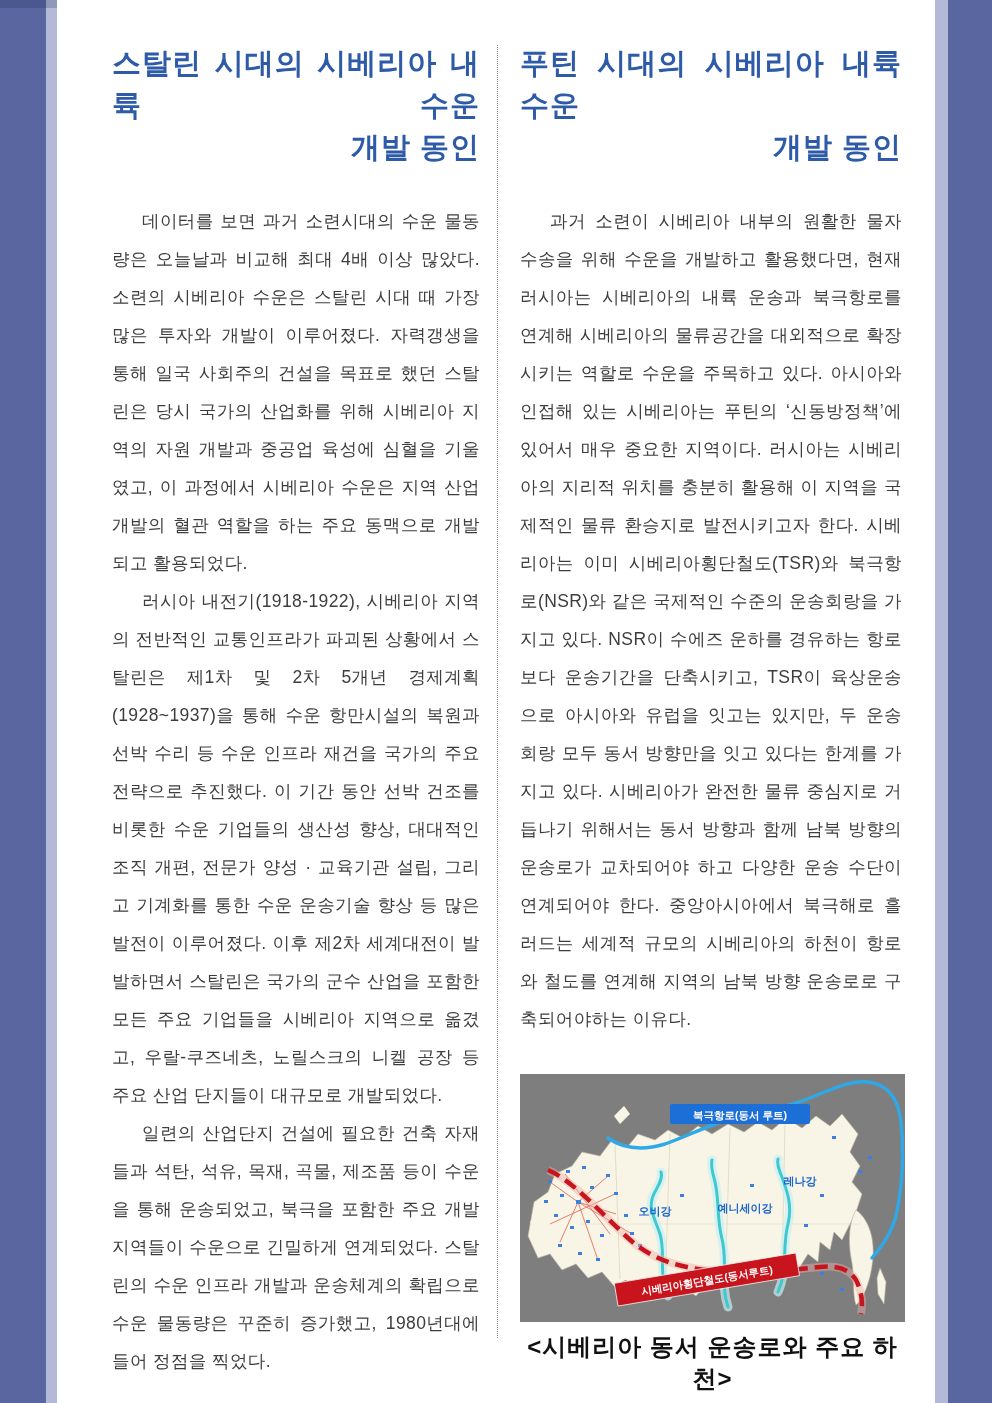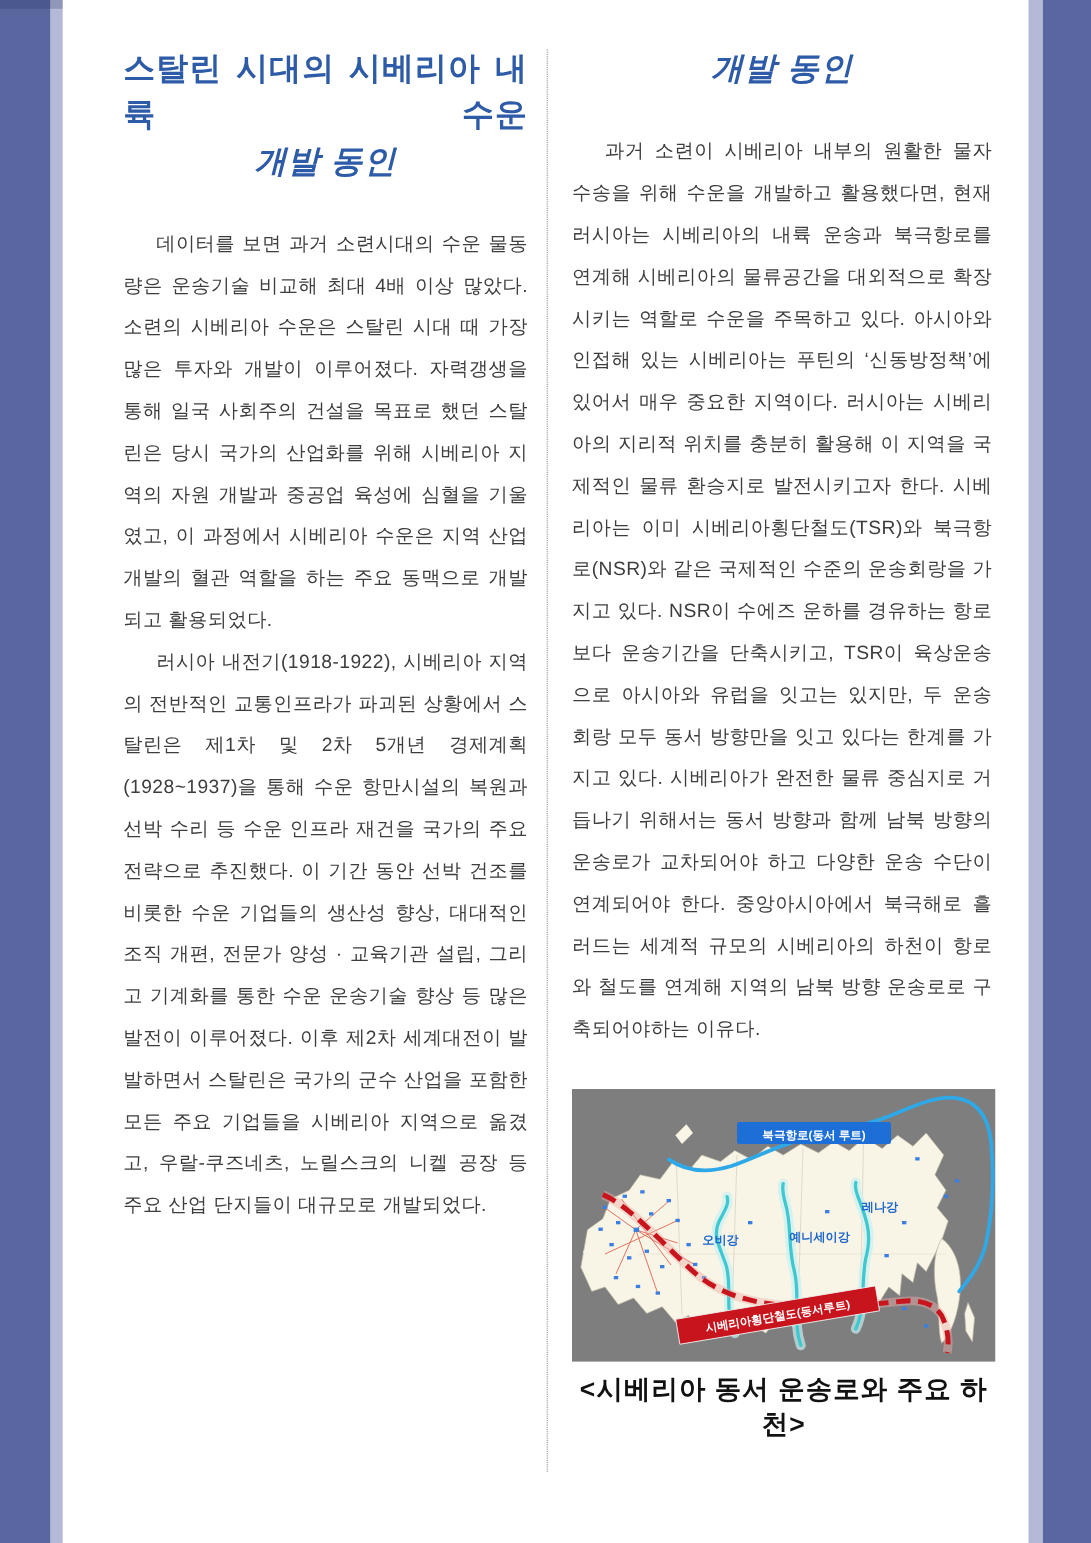--- a/index.html
+++ b/index.html
@@ -15,21 +15,21 @@
   .bar-right-dark{left:948px;width:44px;background:#5a66a0;}
   .bar-cap{position:absolute;left:0;top:0;width:57px;height:8px;background:rgba(25,35,80,0.22);}
   
   .divider{position:absolute;left:497px;top:45px;height:1293px;width:0;border-left:1px dotted #8f8f8f;}
   
   .col{position:absolute;top:42px;}
   .col-left{left:112px;width:368px;}
   .col-right{left:520px;width:382px;}
   .heading{color:#2d5ba7;font-weight:bold;font-size:29px;line-height:42px;letter-spacing:1px;}
   .heading .h-line1{text-align:justify;text-align-last:justify;}
-  .heading .h-line2{text-align:center;font-style:italic;}
+  .heading .h-line2{text-align:right;}
   .body-text{margin-top:34px;color:#3d3d3d;font-size:17.5px;line-height:38px;text-align:justify;letter-spacing:0.4px;}
   .body-text p{margin:0;text-indent:30px;}
   
   .figure{margin-top:36px;width:385px;}
   .figure svg{display:block;}
   .fig-caption{margin-top:9px;width:385px;text-align:center;font-weight:bold;font-size:24px;color:#111111;letter-spacing:1px;}
   .map-label{font-size:10.5px;font-weight:bold;fill:#ffffff;}
   .river-label{font-size:11px;font-weight:bold;fill:#1c66cc;}
 </style>
 </head>
@@ -41,27 +41,29 @@
 <div class="bar bar-right-light"></div>
 <div class="bar bar-right-dark"></div>
 <div class="divider"></div>
 
 <div class="col col-left">
   <div class="heading">
     <div class="h-line1">스탈린 시대의 시베리아 내륙 수운</div>
     <div class="h-line2">개발 동인</div>
   </div>
   <div class="body-text">
-    <p>데이터를 보면 과거 소련시대의 수운 물동량은 운송기술 비교해 최대 4배 이상 많았다. 소련의 시베리아 수운은 스탈린 시대 때 가장 많은 투자와 개발이 이루어졌다. 자력갱생을 통해 일국 사회주의 건설을 목표로 했던 스탈린은 당시 국가의 산업화를 위해 시베리아 지역의 자원 개발과 중공업 육성에 심혈을 기울였고, 이 과정에서 시베리아 수운은 지역 산업 개발의 혈관 역할을 하는 주요 동맥으로 개발되고 활용되었다.</p>
+    <p>데이터를 보면 과거 소련시대의 수운 물동량은 오늘날과 비교해 최대 4배 이상 많았다. 소련의 시베리아 수운은 스탈린 시대 때 가장 많은 투자와 개발이 이루어졌다. 자력갱생을 통해 일국 사회주의 건설을 목표로 했던 스탈린은 당시 국가의 산업화를 위해 시베리아 지역의 자원 개발과 중공업 육성에 심혈을 기울였고, 이 과정에서 시베리아 수운은 지역 산업 개발의 혈관 역할을 하는 주요 동맥으로 개발되고 활용되었다.</p>
     <p>러시아 내전기(1918-1922), 시베리아 지역의 전반적인 교통인프라가 파괴된 상황에서 스탈린은 제1차 및 2차 5개년 경제계획 (1928~1937)을 통해 수운 항만시설의 복원과 선박 수리 등 수운 인프라 재건을 국가의 주요 전략으로 추진했다. 이 기간 동안 선박 건조를 비롯한 수운 기업들의 생산성 향상, 대대적인 조직 개편, 전문가 양성 · 교육기관 설립, 그리고 기계화를 통한 수운 운송기술 향상 등 많은 발전이 이루어졌다. 이후 제2차 세계대전이 발발하면서 스탈린은 국가의 군수 산업을 포함한 모든 주요 기업들을 시베리아 지역으로 옮겼고, 우랄-쿠즈네츠, 노릴스크의 니켈 공장 등 주요 산업 단지들이 대규모로 개발되었다.</p>
+    <p>일련의 산업단지 건설에 필요한 건축 자재들과 석탄, 석유, 목재, 곡물, 제조품 등이 수운을 통해 운송되었고, 북극을 포함한 주요 개발 지역들이 수운으로 긴밀하게 연계되었다. 스탈린의 수운 인프라 개발과 운송체계의 확립으로 수운 물동량은 꾸준히 증가했고, 1980년대에 들어 정점을 찍었다.</p>
   </div>
 </div>
 
 <div class="col col-right">
   <div class="heading">
+    <div class="h-line1">푸틴 시대의 시베리아 내륙 수운</div>
     <div class="h-line2">개발 동인</div>
   </div>
   <div class="body-text">
     <p>과거 소련이 시베리아 내부의 원활한 물자 수송을 위해 수운을 개발하고 활용했다면, 현재 러시아는 시베리아의 내륙 운송과 북극항로를 연계해 시베리아의 물류공간을 대외적으로 확장시키는 역할로 수운을 주목하고 있다. 아시아와 인접해 있는 시베리아는 푸틴의 ‘신동방정책’에 있어서 매우 중요한 지역이다. 러시아는 시베리아의 지리적 위치를 충분히 활용해 이 지역을 국제적인 물류 환승지로 발전시키고자 한다. 시베리아는 이미 시베리아횡단철도(TSR)와 북극항로(NSR)와 같은 국제적인 수준의 운송회랑을 가지고 있다. NSR이 수에즈 운하를 경유하는 항로보다 운송기간을 단축시키고, TSR이 육상운송으로 아시아와 유럽을 잇고는 있지만, 두 운송 회랑 모두 동서 방향만을 잇고 있다는 한계를 가지고 있다. 시베리아가 완전한 물류 중심지로 거듭나기 위해서는 동서 방향과 함께 남북 방향의 운송로가 교차되어야 하고 다양한 운송 수단이 연계되어야 한다. 중앙아시아에서 북극해로 흘러드는 세계적 규모의 시베리아의 하천이 항로와 철도를 연계해 지역의 남북 방향 운송로로 구축되어야하는 이유다.</p>
   </div>
 
   <div class="figure">
     <svg viewBox="0 0 385 248" width="385" height="248">
       <rect width="385" height="248" fill="#7e7e7e"></rect>
 

